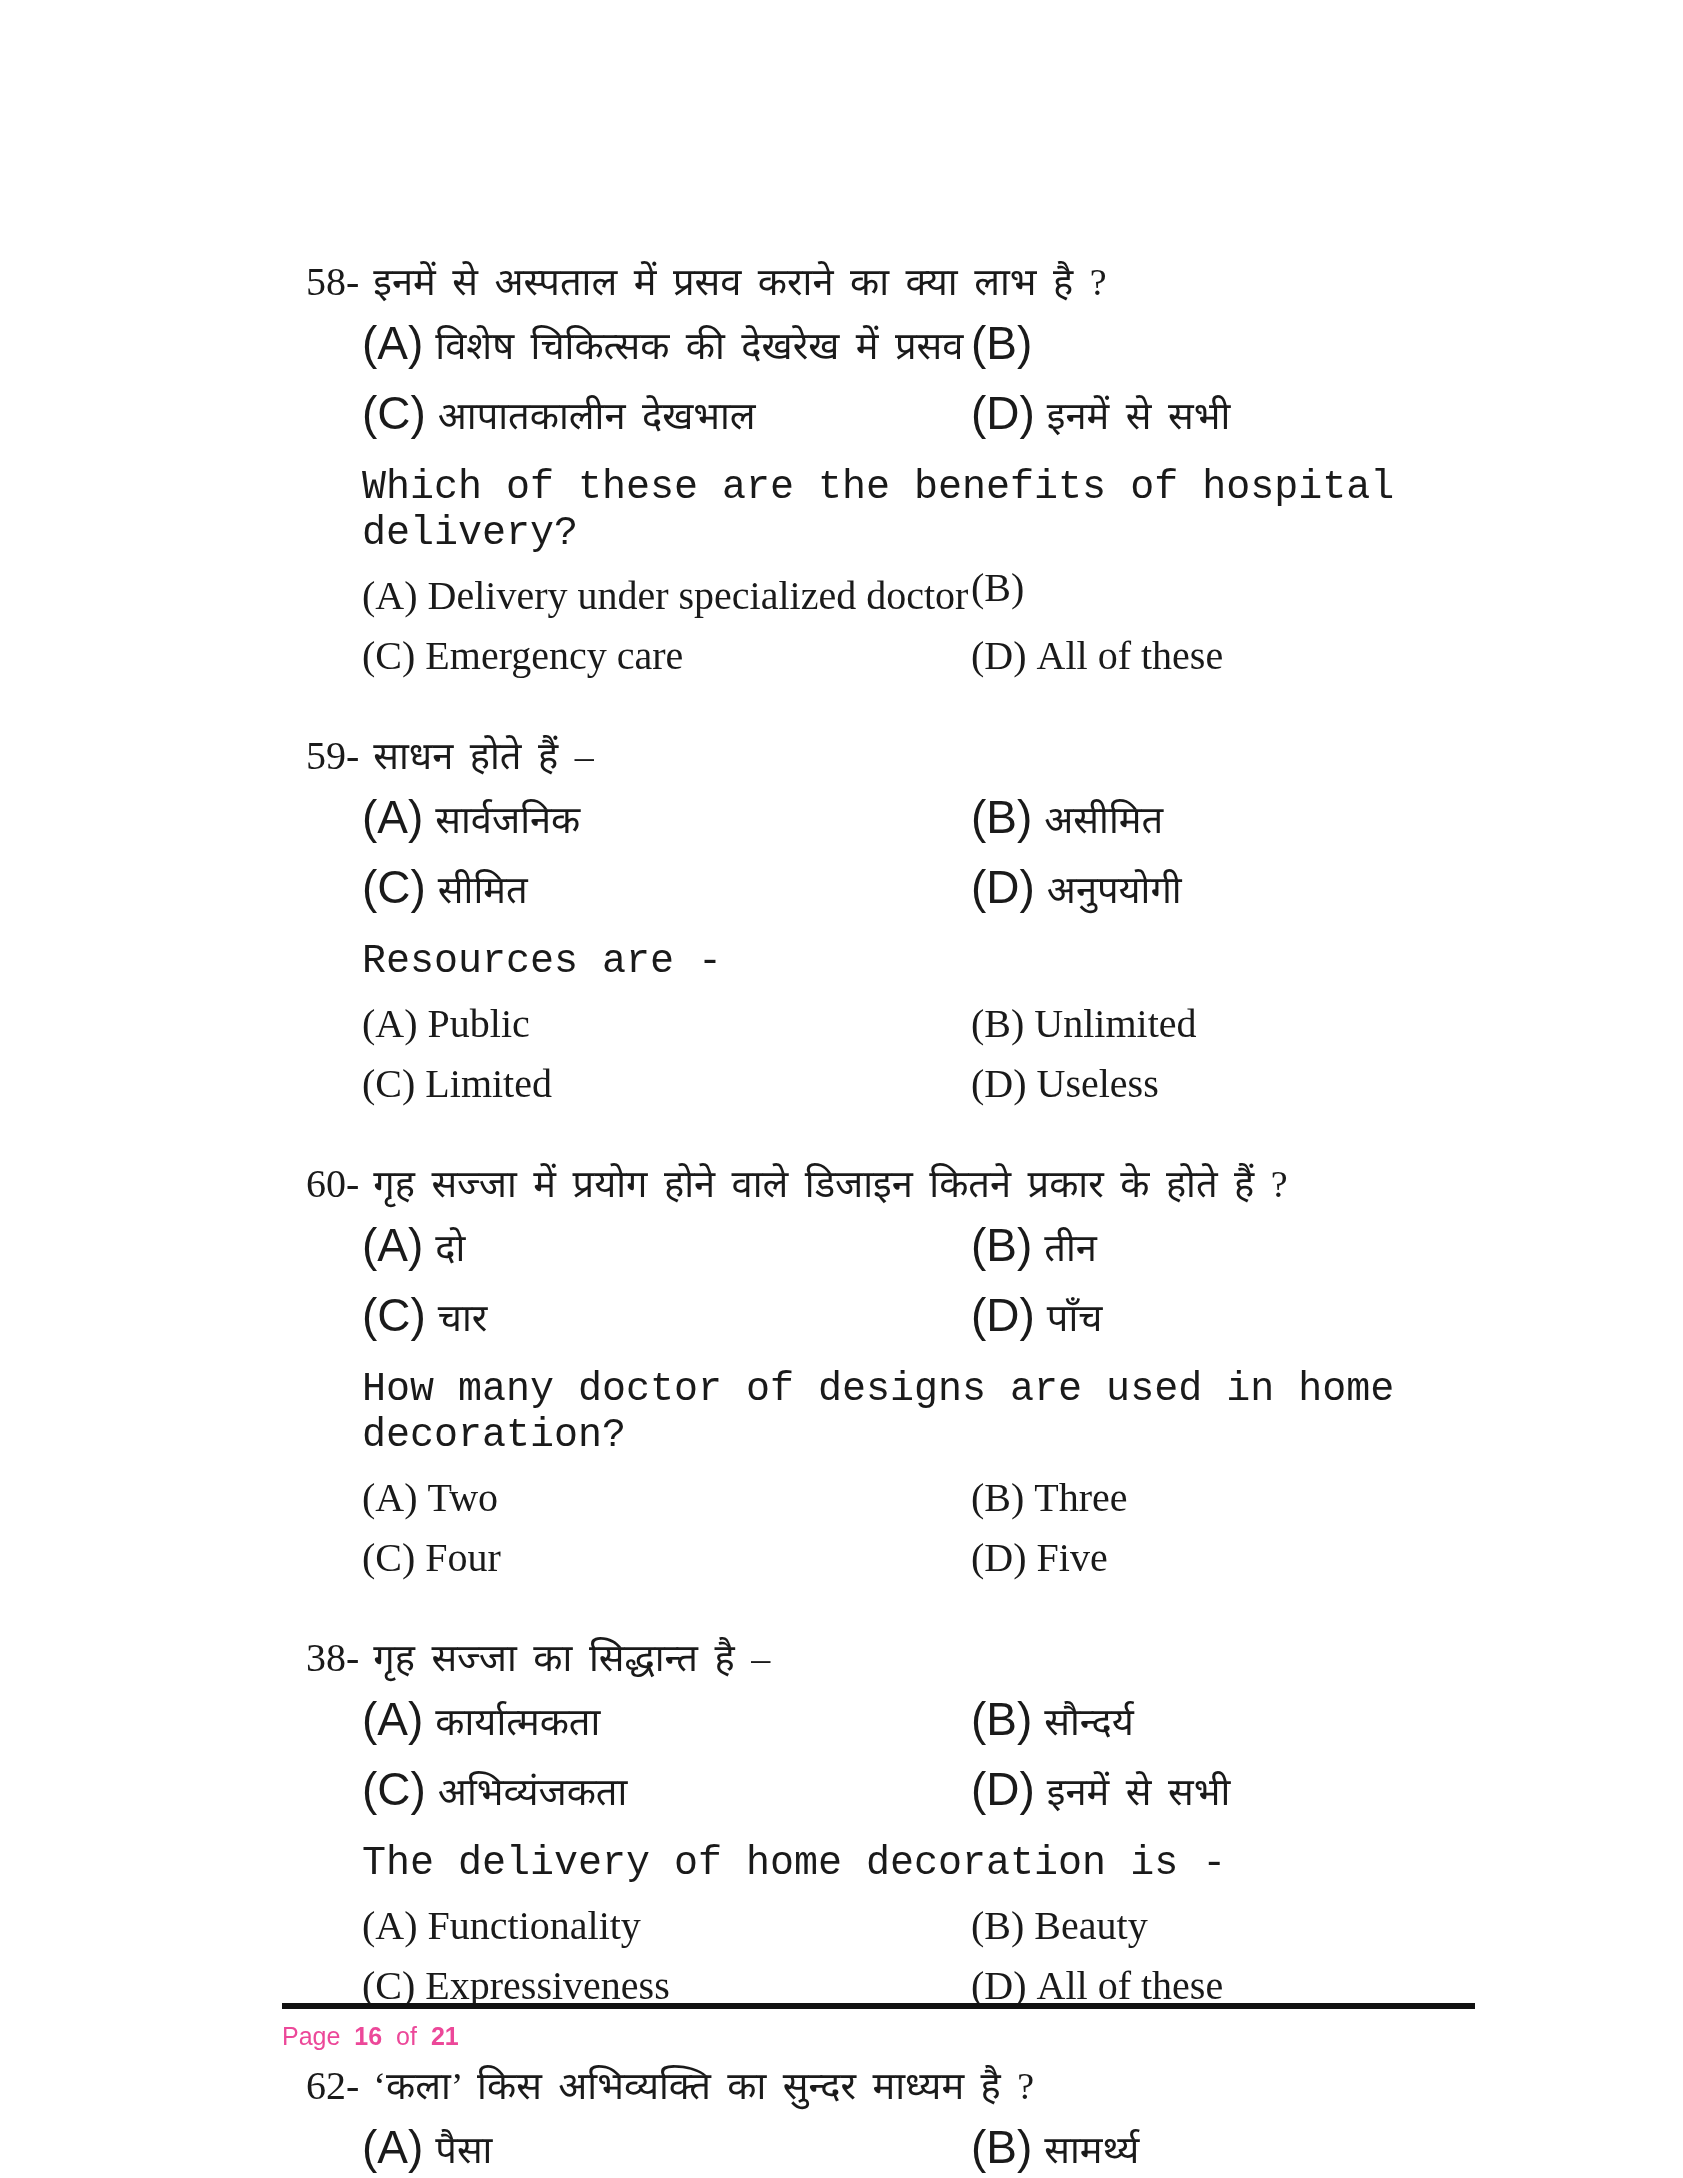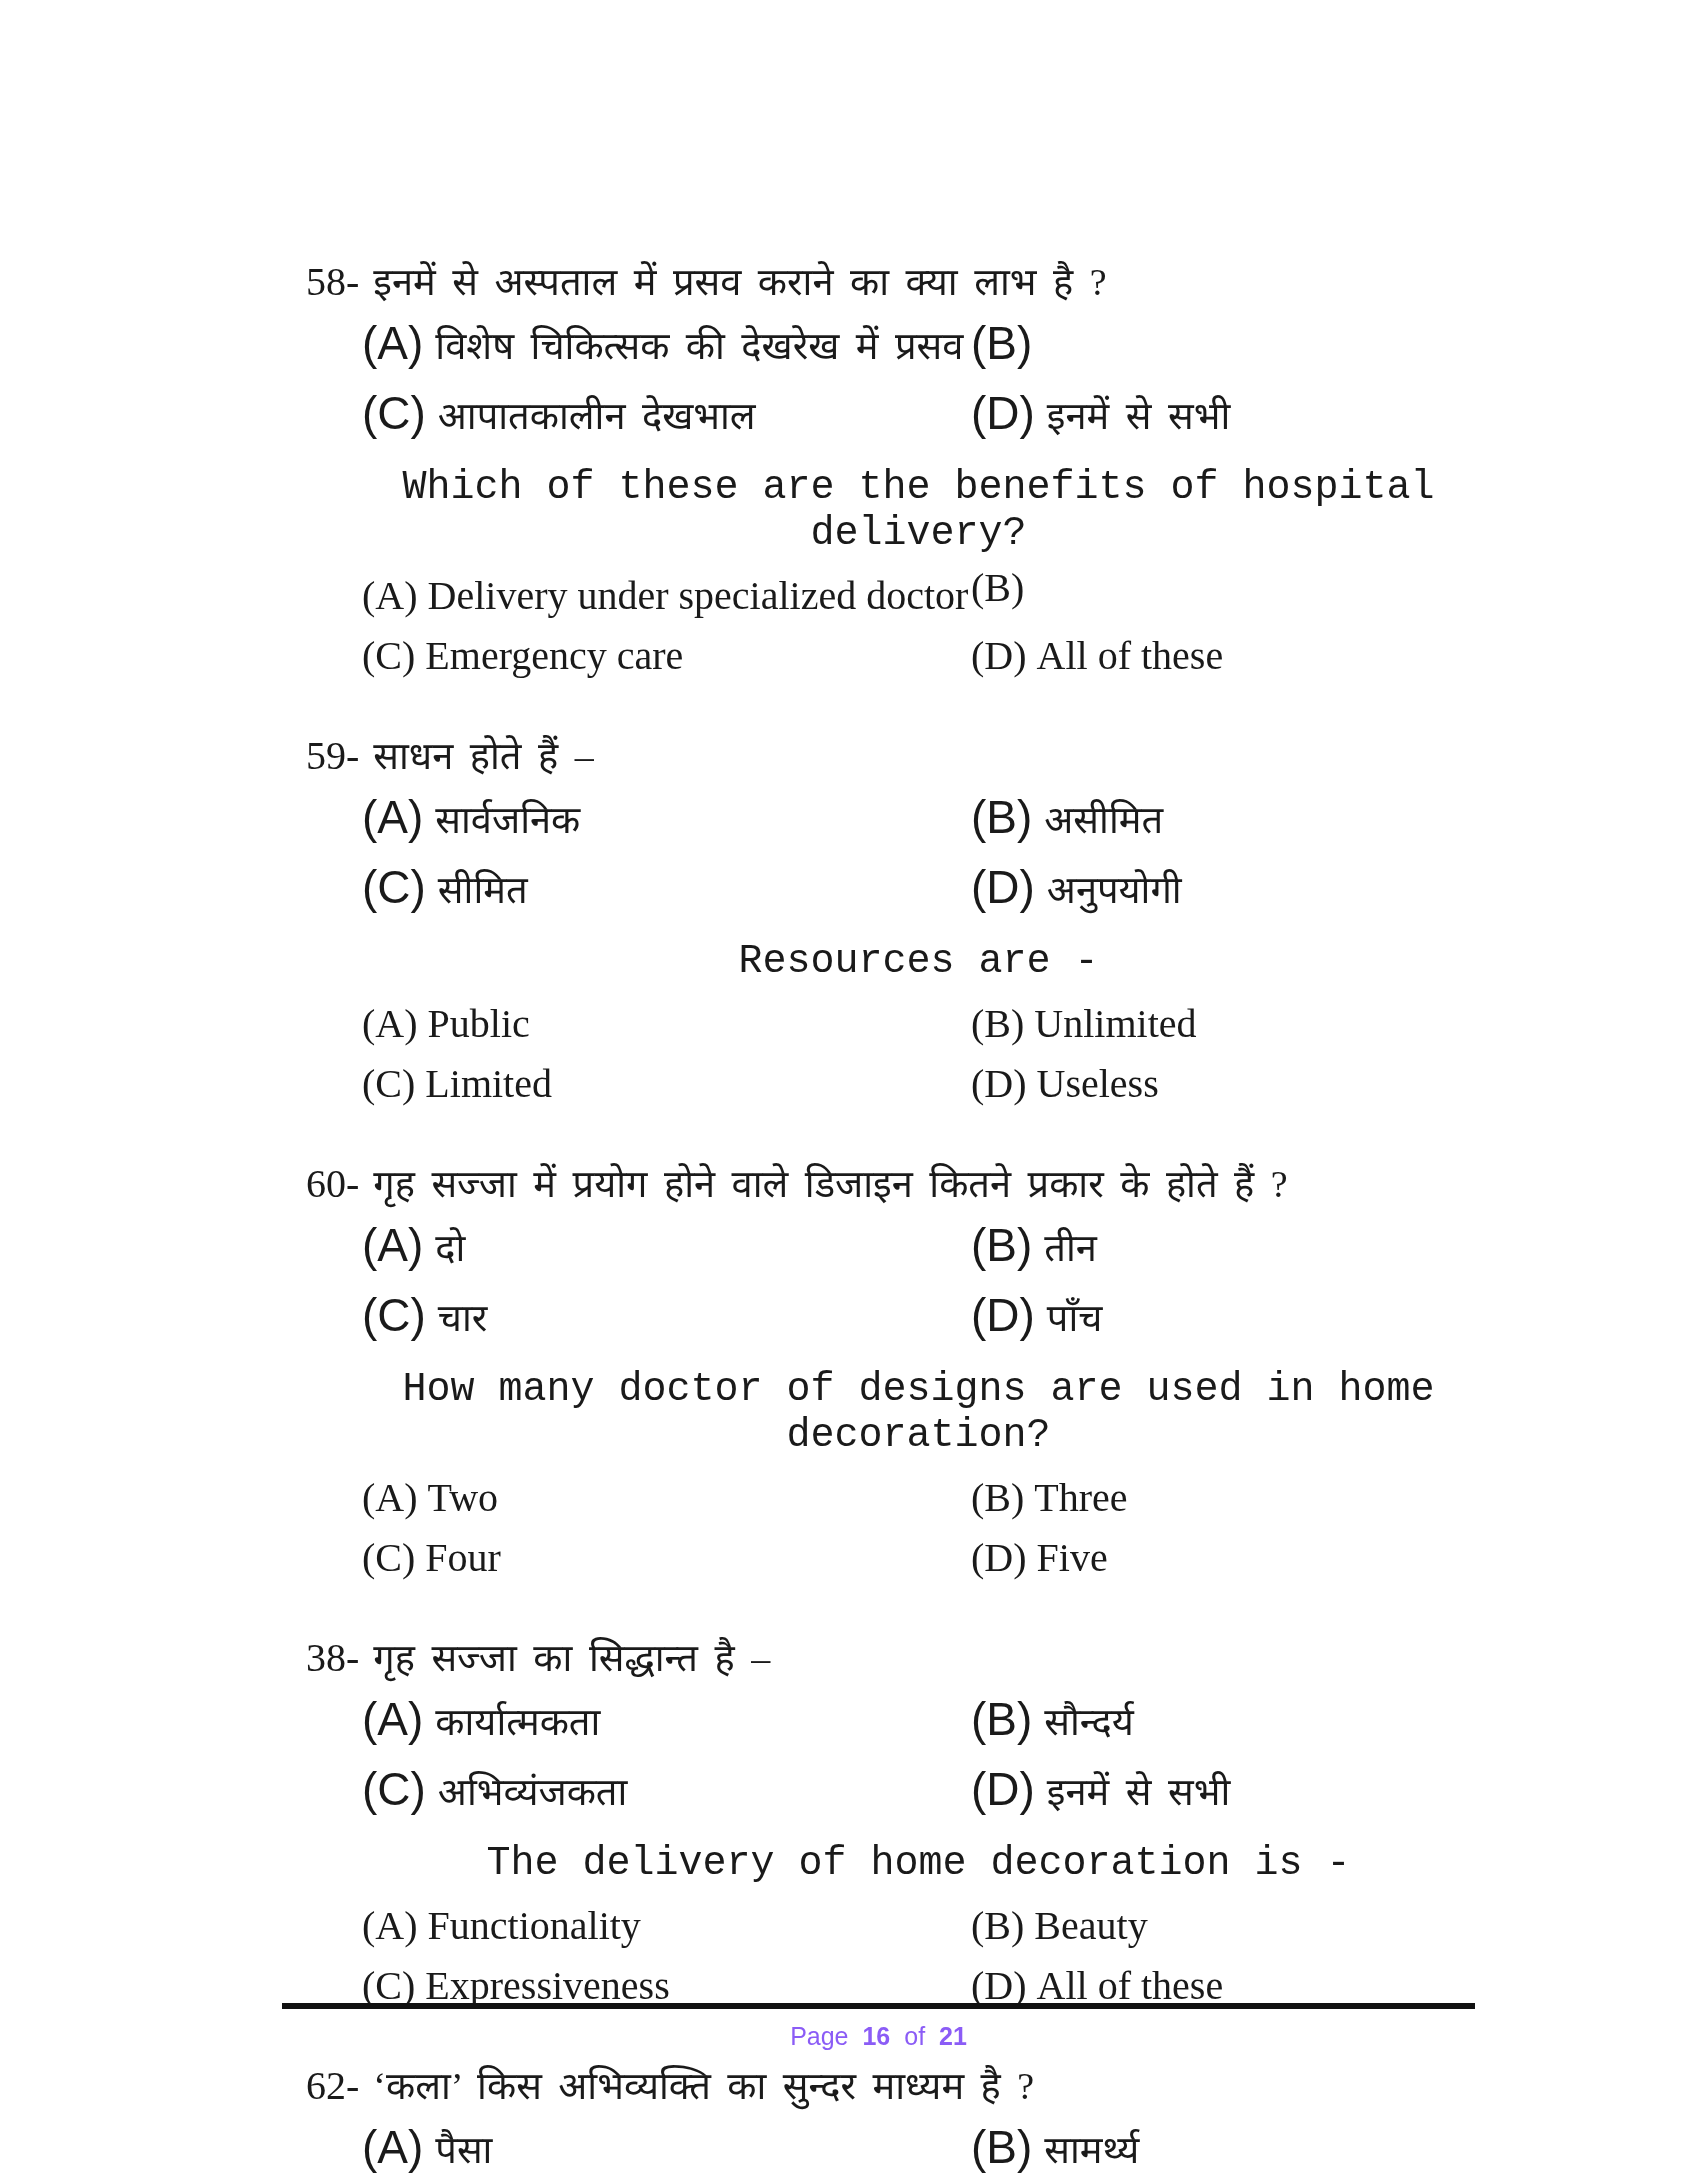--- a/index.html
+++ b/index.html
@@ -16,21 +16,20 @@
     overflow: hidden;
   }
   .content {
     position: absolute;
     left: 282px;
     top: 253px;
     width: 1193px;
   }
   .question {
     margin-bottom: 42px;
-    text-align: center;
   }
   .q-head {
     display: flex;
     align-items: baseline;
     margin-left: 24px;
     line-height: 57px;
     margin-bottom: 4px;
   }
   .q-num {
     font-family: "Liberation Serif", serif;
@@ -90,24 +89,24 @@
     top: 2003px;
     width: 1193px;
     height: 6px;
     background: #111111;
   }
   .page-footer {
     position: absolute;
     left: 282px;
     top: 2022px;
     width: 1193px;
-    text-align: center;
+    text-align: left;
     font-family: "Liberation Sans", sans-serif;
     font-size: 25px;
-    color: #8b5cf6;
+    color: #ec4899;
   }
   .page-footer span { margin-left: 7px; }
   .page-footer span:first-child { margin-left: 0; }
   .bold { font-weight: bold; }
 </style>
 </head>
 <body>
 
 <div class="content">
 

